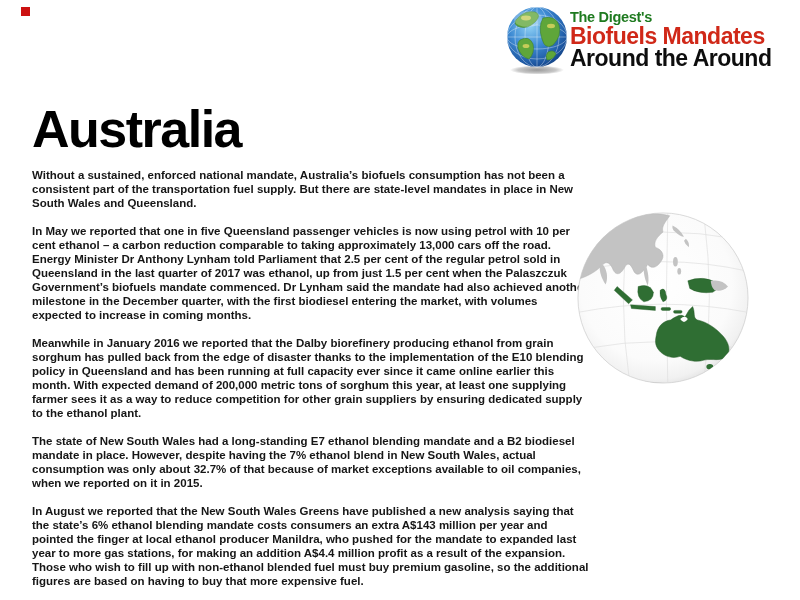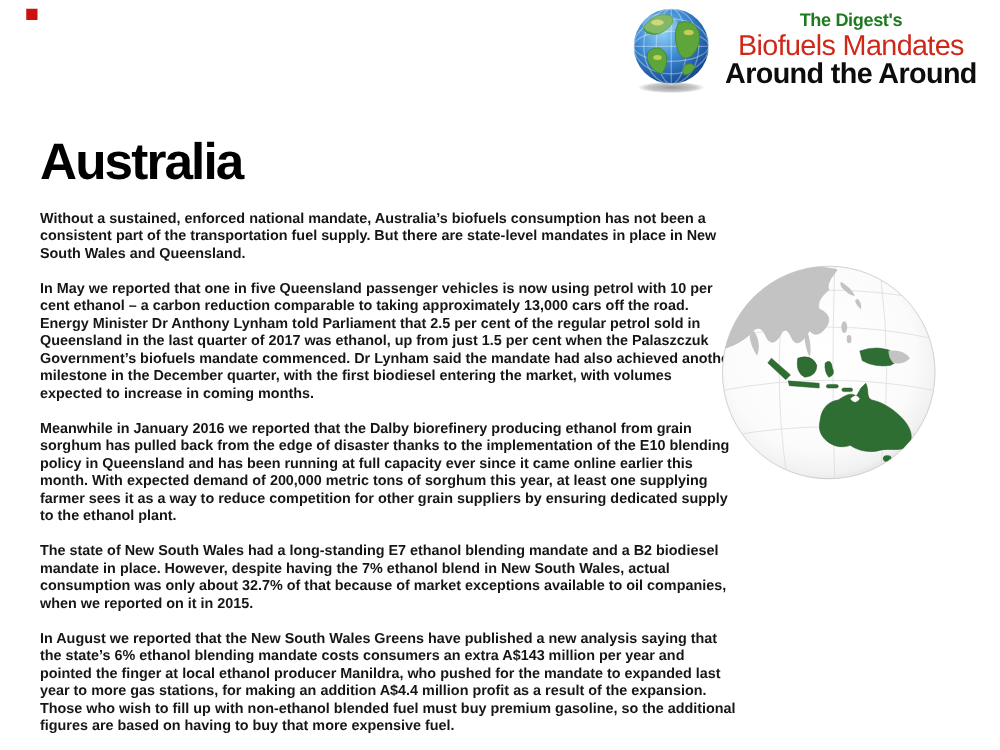--- a/index.html
+++ b/index.html
@@ -18,32 +18,32 @@
     position: absolute; left: 21px; top: 7px;
     width: 9px; height: 9px; background: #cc1111;
   }
 
   
   .logo {
     position: absolute; top: 4px; left: 504px;
     display: flex; align-items: flex-start;
   }
   .logo-globe { width: 66px; height: 72px; flex: 0 0 auto; }
-  .logo-text { margin-left: 10px; padding-top: 6px; white-space: nowrap; text-align: center; }
+  .logo-text { margin-left: 0; padding-top: 6px; white-space: nowrap; }
   .logo-l1 { color: #1e7a1f; font-weight: bold; font-size: 14.5px; line-height: 15px; letter-spacing: -0.3px; }
-  .logo-l2 { color: #d02818; font-weight: normal; font-size: 23px; line-height: 22px; letter-spacing: -0.5px; }
+  .logo-l2 { color: #d02818; font-weight: bold; font-size: 23px; line-height: 22px; letter-spacing: -0.5px; }
   .logo-l3 { color: #0d0d0d; font-weight: bold; font-size: 23px; line-height: 22px; letter-spacing: -0.5px; }
 
   
   .article {
     position: absolute; left: 32px; top: 106px; width: 740px;
   }
   .article h1 {
     margin: 0 0 16px 0;
-    font-size: 41px; line-height: 46px;
+    font-size: 52px; line-height: 46px;
     font-weight: bold; letter-spacing: -1.5px;
     color: #000;
   }
   .text-col { width: 558px; }
   .text-col p {
     margin: 0 0 14px 0;
     font-size: 11.5px; line-height: 14px;
     color: #161616;
     font-weight: bold;
   }

